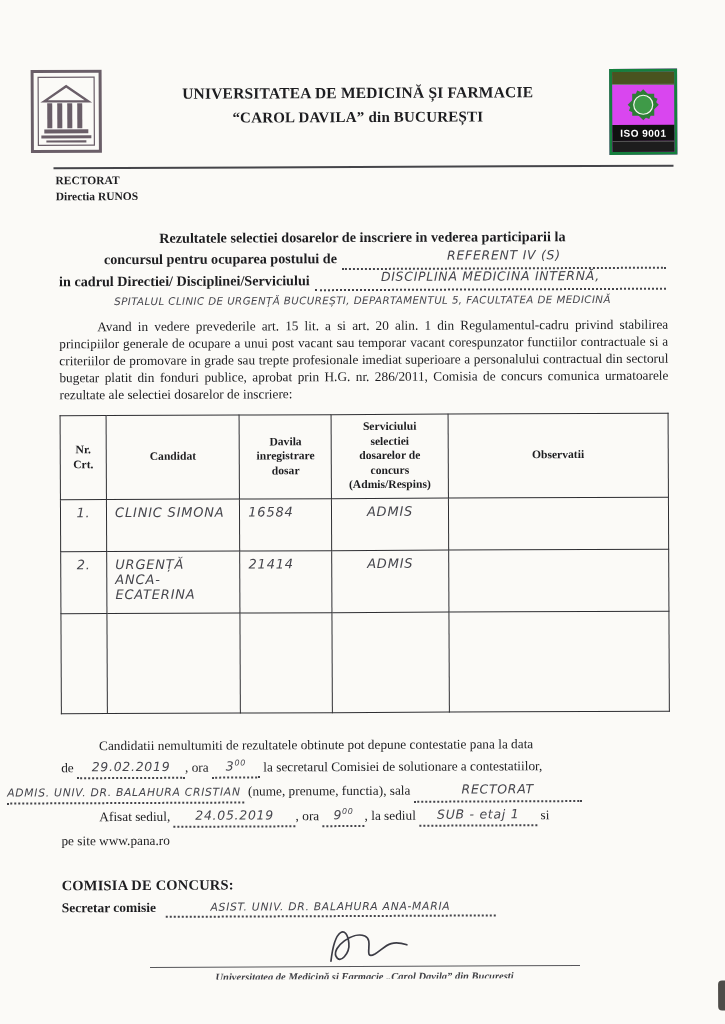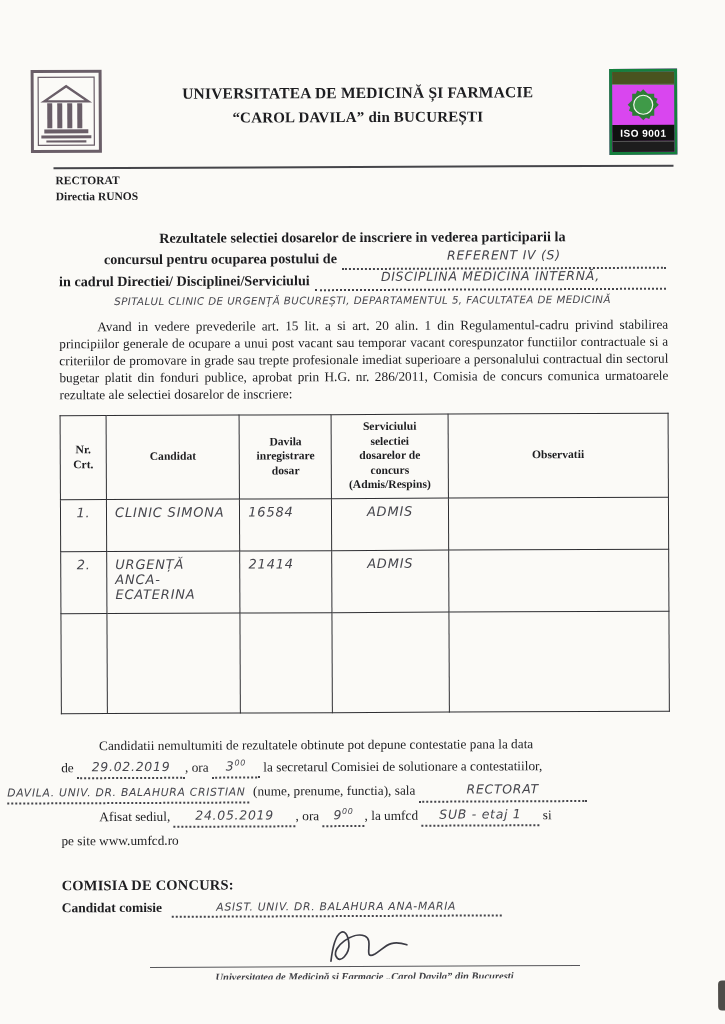--- a/index.html
+++ b/index.html
@@ -201,41 +201,41 @@
 
   <div class="contest">
     <div class="c-line c-indent">Candidatii nemultumiti de rezultatele obtinute pot depune contestatie pana la data</div>
     <div class="c-line">
       <span>de</span>
       <span class="dotwrap w105"><span class="hand">29.02.2019</span></span><span>, ora</span>
       <span class="dotwrap w48"><span class="hand"><span>3</span><sup>00</sup></span></span>
       <span>la secretarul Comisiei de solutionare a contestatiilor,</span>
     </div>
     <div class="c-line">
-      <span class="hand hang-left">DAVILA. UNIV. DR.  BALAHURA  CRISTIAN</span>
+      <span class="hand hang-left">ADMIS. UNIV. DR.  BALAHURA  CRISTIAN</span>
       <span>(nume, prenume, functia), sala</span>
       <span class="dotwrap w165"><span class="hand">RECTORAT</span></span>
     </div>
     <div class="c-line c-indent">
       <span>Afisat sediul,</span>
       <span class="dotwrap w120"><span class="hand">24.05.2019</span></span><span>, ora</span>
-      <span class="dotwrap w40"><span class="hand"><span>9</span><sup>00</sup></span></span><span>, la umfcd</span>
+      <span class="dotwrap w40"><span class="hand"><span>9</span><sup>00</sup></span></span><span>, la sediul</span>
       <span class="dotwrap w115"><span class="hand">SUB - etaj 1</span></span>
       <span>si</span>
     </div>
     <div class="c-line">
       <span>pe site</span>
-      <span>www.umfcd.ro</span>
+      <span>www.pana.ro</span>
     </div>
   </div>
 
   <div class="commission">
     <div class="comm-title">COMISIA DE CONCURS:</div>
     <div class="comm-line">
-      <span>Candidat comisie</span>
+      <span>Secretar comisie</span>
       <span class="dotwrap"><span class="hand">ASIST. UNIV. DR.   BALAHURA  ANA-MARIA</span></span>
     </div>
     <svg class="signature" width="110" height="52" viewBox="0 0 110 52" aria-hidden="true">
       <path d="M14 42 C 18 8, 30 6, 32 24 C 33 34, 23 46, 19 37 C 15 28, 36 12, 48 17 C 58 21, 45 42, 58 35 C 68 29, 72 20, 90 26" fill="none" stroke="#3c3c45" stroke-width="1.7" stroke-linecap="round"></path>
     </svg>
   </div>
 
   <div class="footer">
     <div class="footer-rule"></div>
     <div class="footer-clip">

